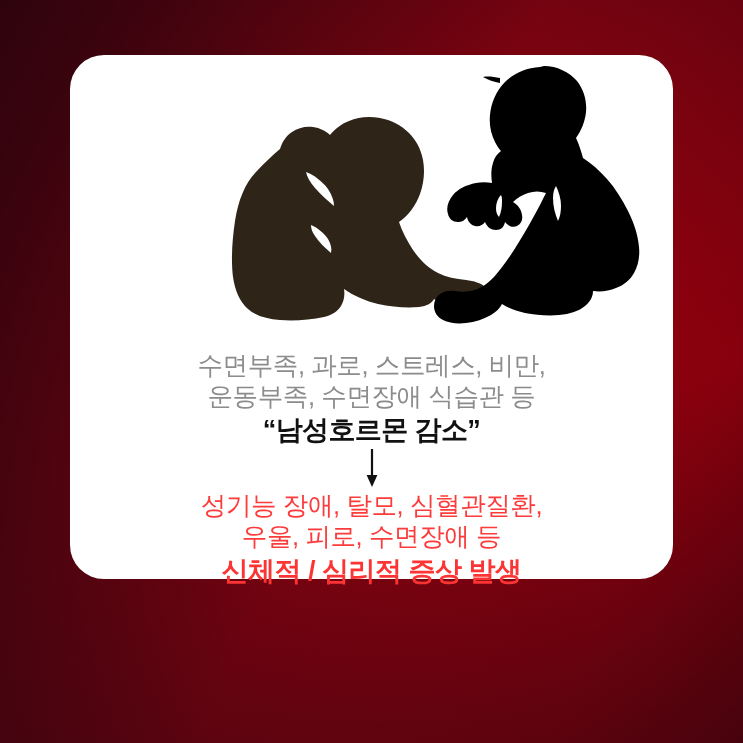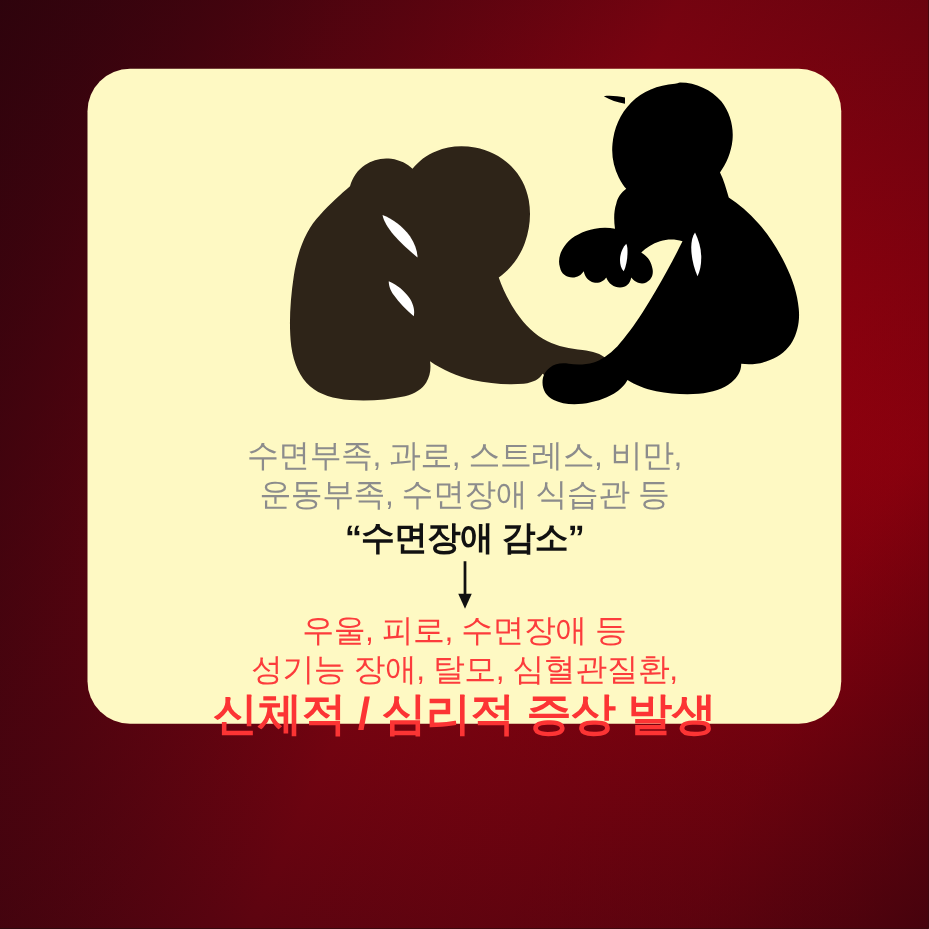--- a/index.html
+++ b/index.html
@@ -38,21 +38,21 @@
                       rgba(0,0,0,0) 50%, rgba(30,2,10,0.28) 82%, rgba(30,2,10,0.55) 100%);
   }
 
   
   .card {
     position: absolute;
     left: 70px;
     top: 55px;
     width: 603px;
     height: 524px;
-    background: #fef9c3;
+    background: #ffffff;
     border-radius: 34px;
   }
 
   
   .illustration {
     position: absolute;
     left: 0;
     top: 0;
     width: 603px;
     height: 300px;
@@ -103,21 +103,21 @@
     color: #fc3c3c;
     font-size: 25.5px;
     line-height: 30.5px;
     letter-spacing: -0.4px;
     font-weight: 400;
     white-space: nowrap;
   }
 
   .effect-headline {
     color: #fc3434;
-    font-size: 36px;
+    font-size: 27px;
     line-height: 34px;
     font-weight: 700;
     letter-spacing: -0.5px;
     margin-top: 3px;
     white-space: nowrap;
   }
 </style>
 </head>
 <body>
 
@@ -256,32 +256,32 @@
         </g>
 
       </svg>
     </div>
 
     <div class="text-area">
 
       <div>
         <div class="cause-line">수면부족, 과로, 스트레스, 비만,</div>
         <div class="cause-line">운동부족, 수면장애 식습관 등</div>
-        <div class="cause-headline">“수면장애 감소”</div>
+        <div class="cause-headline">“남성호르몬 감소”</div>
       </div>
 
       <div class="arrow-wrap">
         <svg width="14" height="40" viewBox="0 0 14 40" xmlns="http://www.w3.org/2000/svg" aria-hidden="true">
           <line x1="7" y1="1" x2="7" y2="31" stroke="#111111" stroke-width="2.2"></line>
           <polygon points="7,39 1.6,27 12.4,27" fill="#111111"></polygon>
         </svg>
       </div>
 
       <div>
+        <div class="effect-line">성기능 장애, 탈모, 심혈관질환,</div>
         <div class="effect-line">우울, 피로, 수면장애 등</div>
-        <div class="effect-line">성기능 장애, 탈모, 심혈관질환,</div>
         <div class="effect-headline">신체적 / 심리적 증상 발생</div>
       </div>
 
     </div>
 
   </div>
 </div>
 
 </body></html>

